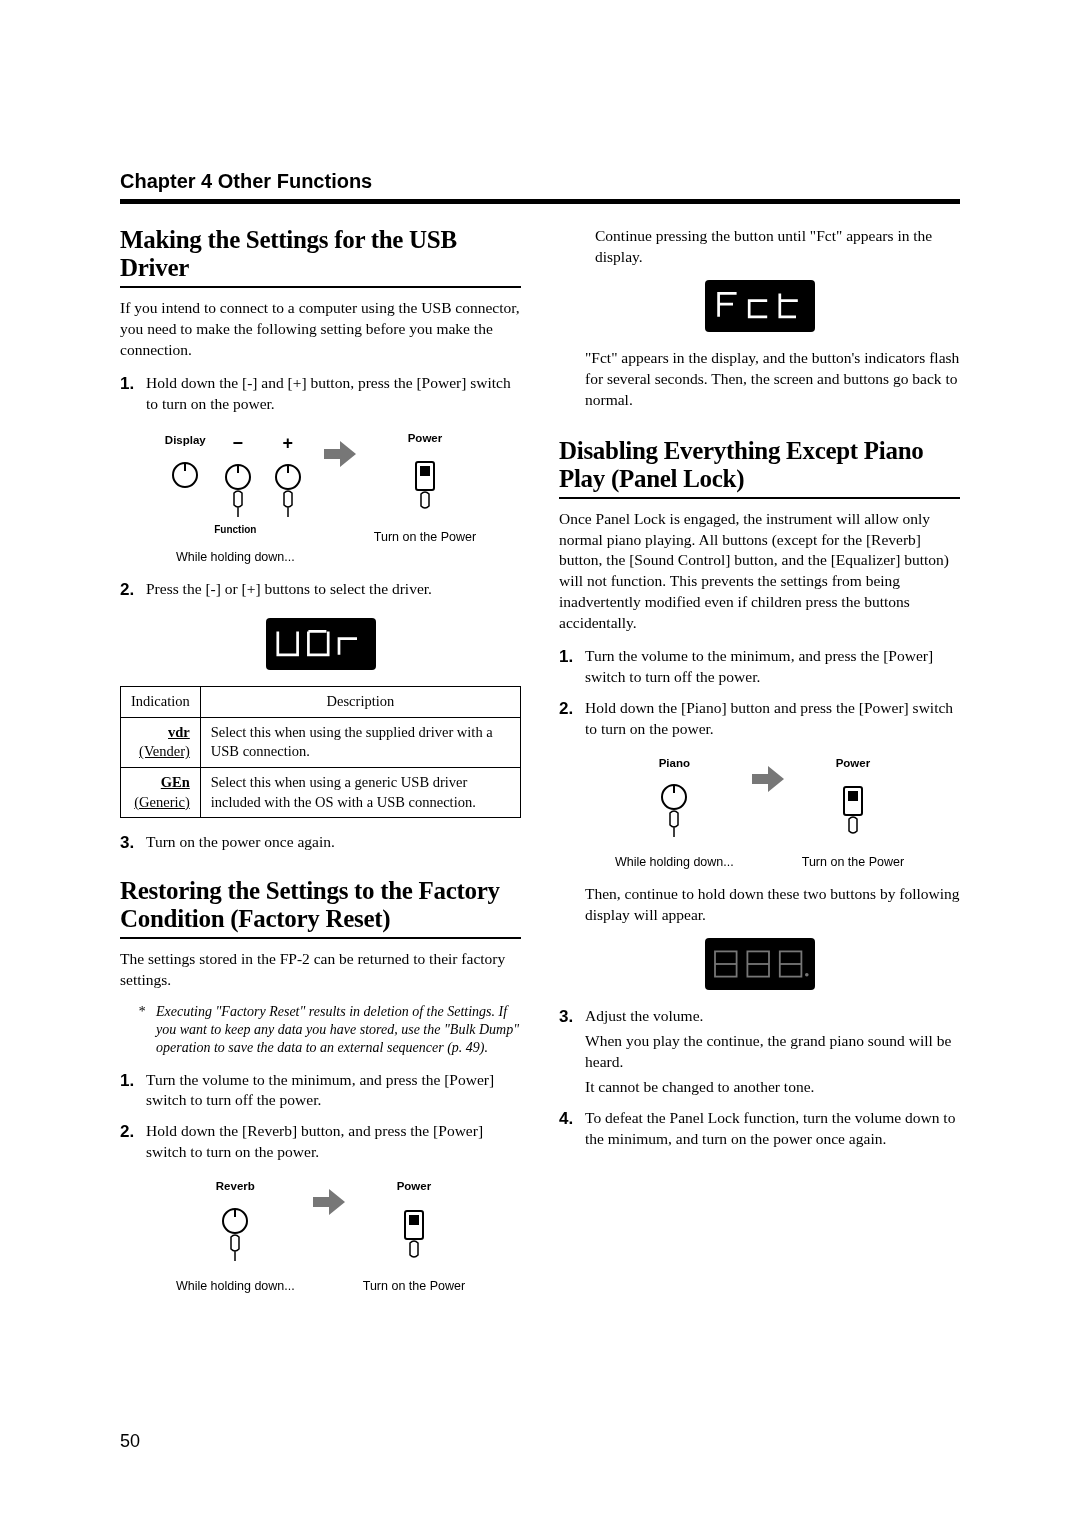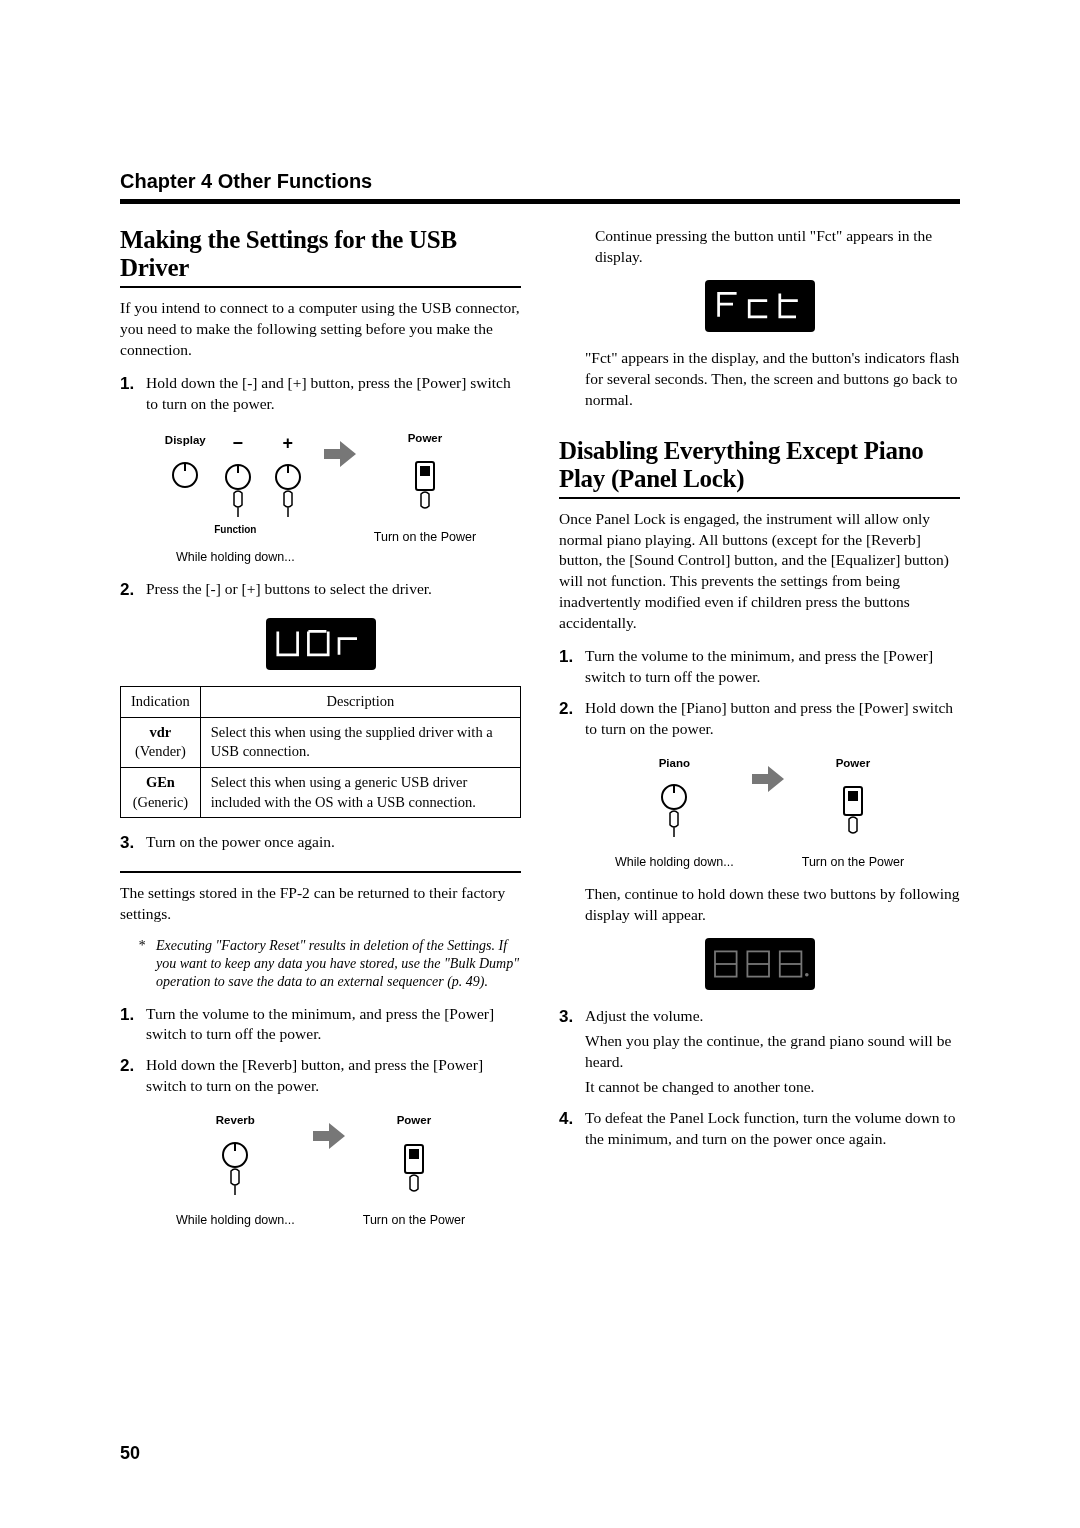--- a/index.html
+++ b/index.html
@@ -95,28 +95,28 @@
     border-collapse: collapse;
     margin: 16px auto 14px auto;
     font-size: 14.5px;
   }
   table.ind th, table.ind td {
     border: 1px solid #000;
     padding: 5px 10px;
     vertical-align: top;
   }
   table.ind th { font-weight: normal; text-align:center; }
-  table.ind td.cell-ind { text-align:center; }
+  table.ind td.cell-ind { text-align:right;text-decoration:underline; }
   table.ind td.cell-ind .bold { font-weight: bold; display:block; }
   .page-num {
     position: absolute;
     left: 120px;
-    bottom: 64px;
+    bottom: 76px;
     font-family: Arial, Helvetica, sans-serif;
-    font-weight: bold;
+    font-weight: normal;
     font-size: 18px;
   }
 </style>
 </head>
 <body>
 
 <div class="chapter-head">Chapter 4 Other Functions</div>
 <hr class="thick-rule">
 
 <div class="columns">
@@ -218,20 +218,21 @@
 
     <ol class="steps">
       <li>
         <span class="num">3.</span>
         <div class="step-body">
             <div class="step-main">Turn on the power once again.</div>
           </div>
       </li>
     </ol>
 
+    <h2 class="section" style="margin-top:22px">Restoring the Settings to the Factory Condition (Factory Reset)</h2>
     <hr class="sec-rule">
     <p class="body">The settings stored in the FP-2 can be returned to their factory settings.</p>
 
     <div class="note">
       <span class="ast">*</span>
       <span>Executing "Factory Reset" results in deletion of the Settings. If you want to keep any data you have stored, use the "Bulk Dump" operation to save the data to an external sequencer (p. 49).</span>
     </div>
 
     <ol class="steps">
       <li>

